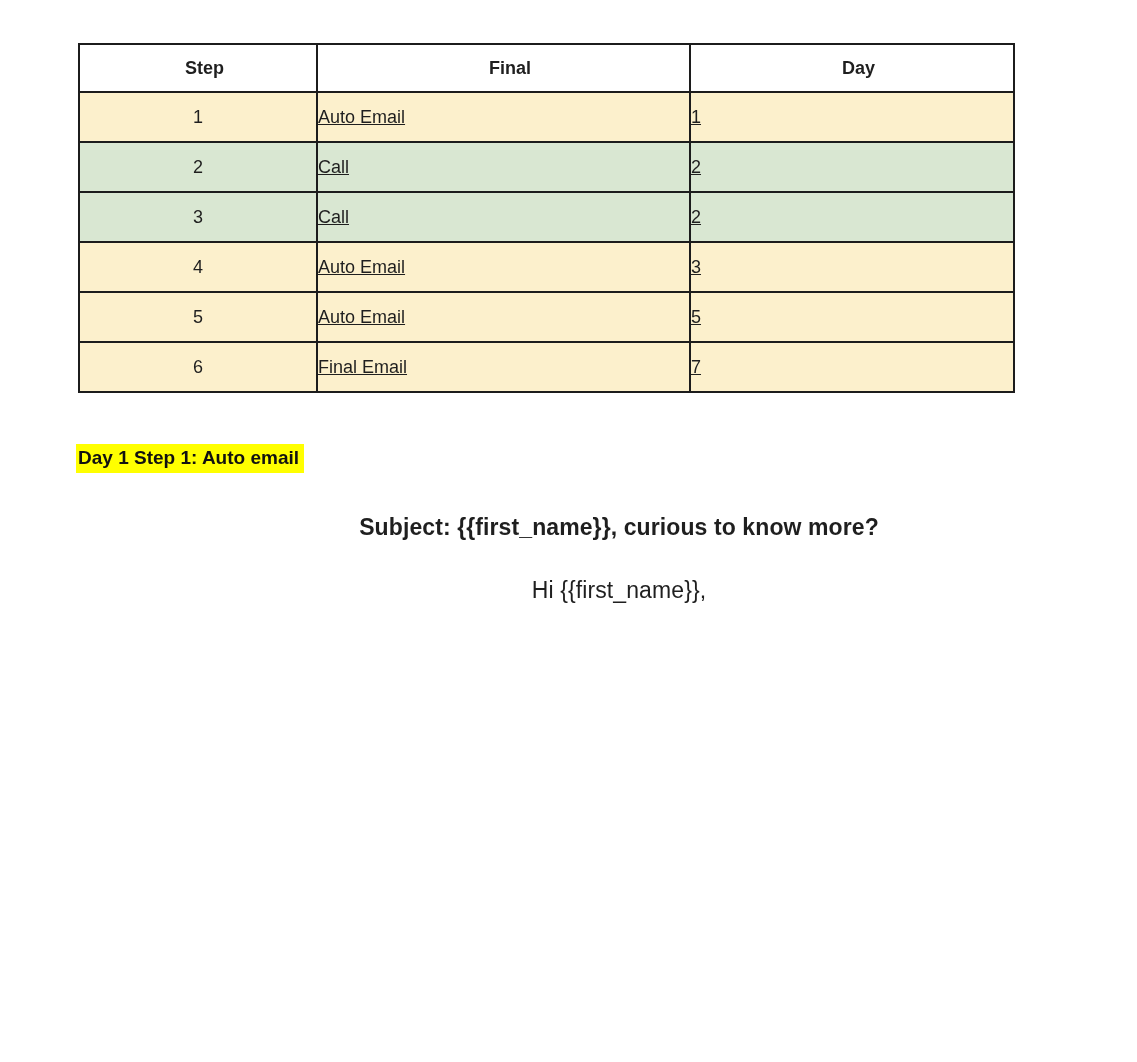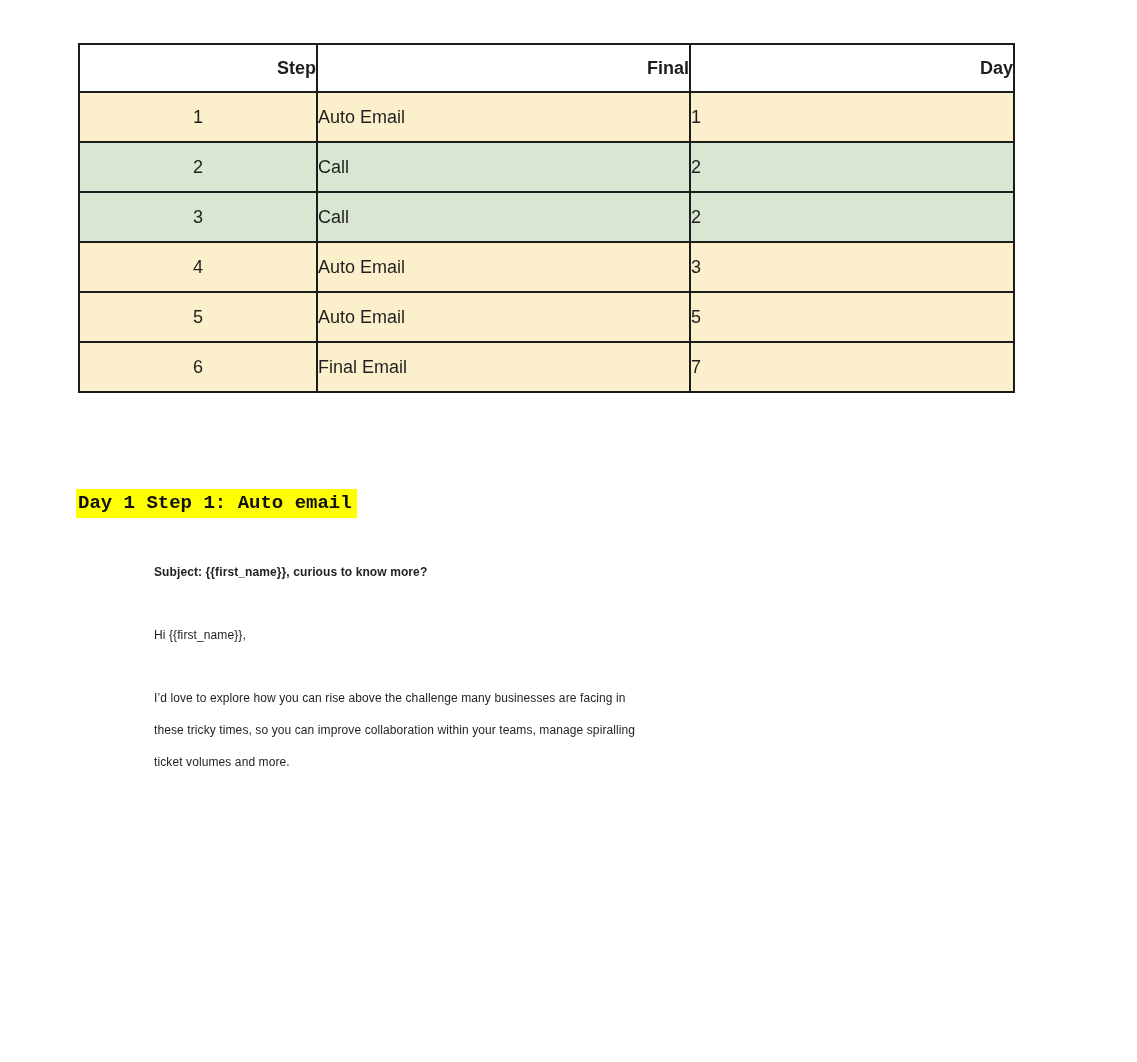--- a/index.html
+++ b/index.html
@@ -27,55 +27,56 @@
   }
   table.cadence th,
   table.cadence td {
     border: 2px solid #1c1c1c;
     font-size: 18px;
     vertical-align: middle;
     overflow: hidden;
   }
   table.cadence th {
     height: 46px;
-    text-align: right;
+    text-align: center;
     padding: 0 0 0 13px;
     font-weight: bold;
     background: #ffffff;
   }
   table.cadence td { height: 48px; padding: 0; }
   td.step-cell { text-align: center; }
-  td.task-cell, td.day-cell { padding-left: 12px; }
+  td.task-cell, td.day-cell { padding-left: 12px; text-decoration: underline; }
   tr[data-color="yellow"] td { background: var(--row-yellow, #fcf0cc); }
   tr[data-color="green"]  td { background: var(--row-green, #d9e7d2); }
 
   
-  .heading-row { margin-top: 96px; height: 30px; font-family: Liberation Mono, monospace; }
+  .heading-row { margin-top: 51px; height: 30px; }
   .section-heading {
     display: inline-block;
     margin-left: -2px;
     padding: 2px 5px 3px 2px;
     background: var(--highlight, #ffff00);
     font-size: 19px;
     font-weight: bold;
     line-height: 24px;
     color: #111111;
   }
 
   
   .email {
     margin-left: 76px;
     margin-top: 37px;
     width: 930px;
   }
   .block {
-    font-size: 12px;
+    font-size: 23px;
     line-height: 32px;
     letter-spacing: 0.1px;
     margin: 0 0 31px 0;
+    text-align: center;
   }
   .subject { font-weight: bold; }
   .preline { white-space: pre-line; }
   .redacted {
     display: inline-block;
     width: 100px;
     height: 22px;
     margin: 0 4px 0 8px;
     vertical-align: -5px;
     background: #cfcfcf;
@@ -133,18 +134,15 @@
         <td class="day-cell">7</td>
       </tr>
     </tbody>
   </table>
 
   <div class="heading-row"><span class="section-heading">Day 1 Step 1: Auto email</span></div>
 
   <div class="email">
     <p class="block subject">Subject: {{first_name}}, curious to know more?</p>
     <p class="block">Hi {{first_name}},</p>
-    <p class="block preline">I’d love to explore how you can rise above the challenge many businesses are facing in
-these tricky times, so you can improve collaboration within your teams, manage spiralling
-ticket volumes and more.</p>
   </div>
 
 </div>
 
 </body></html>

